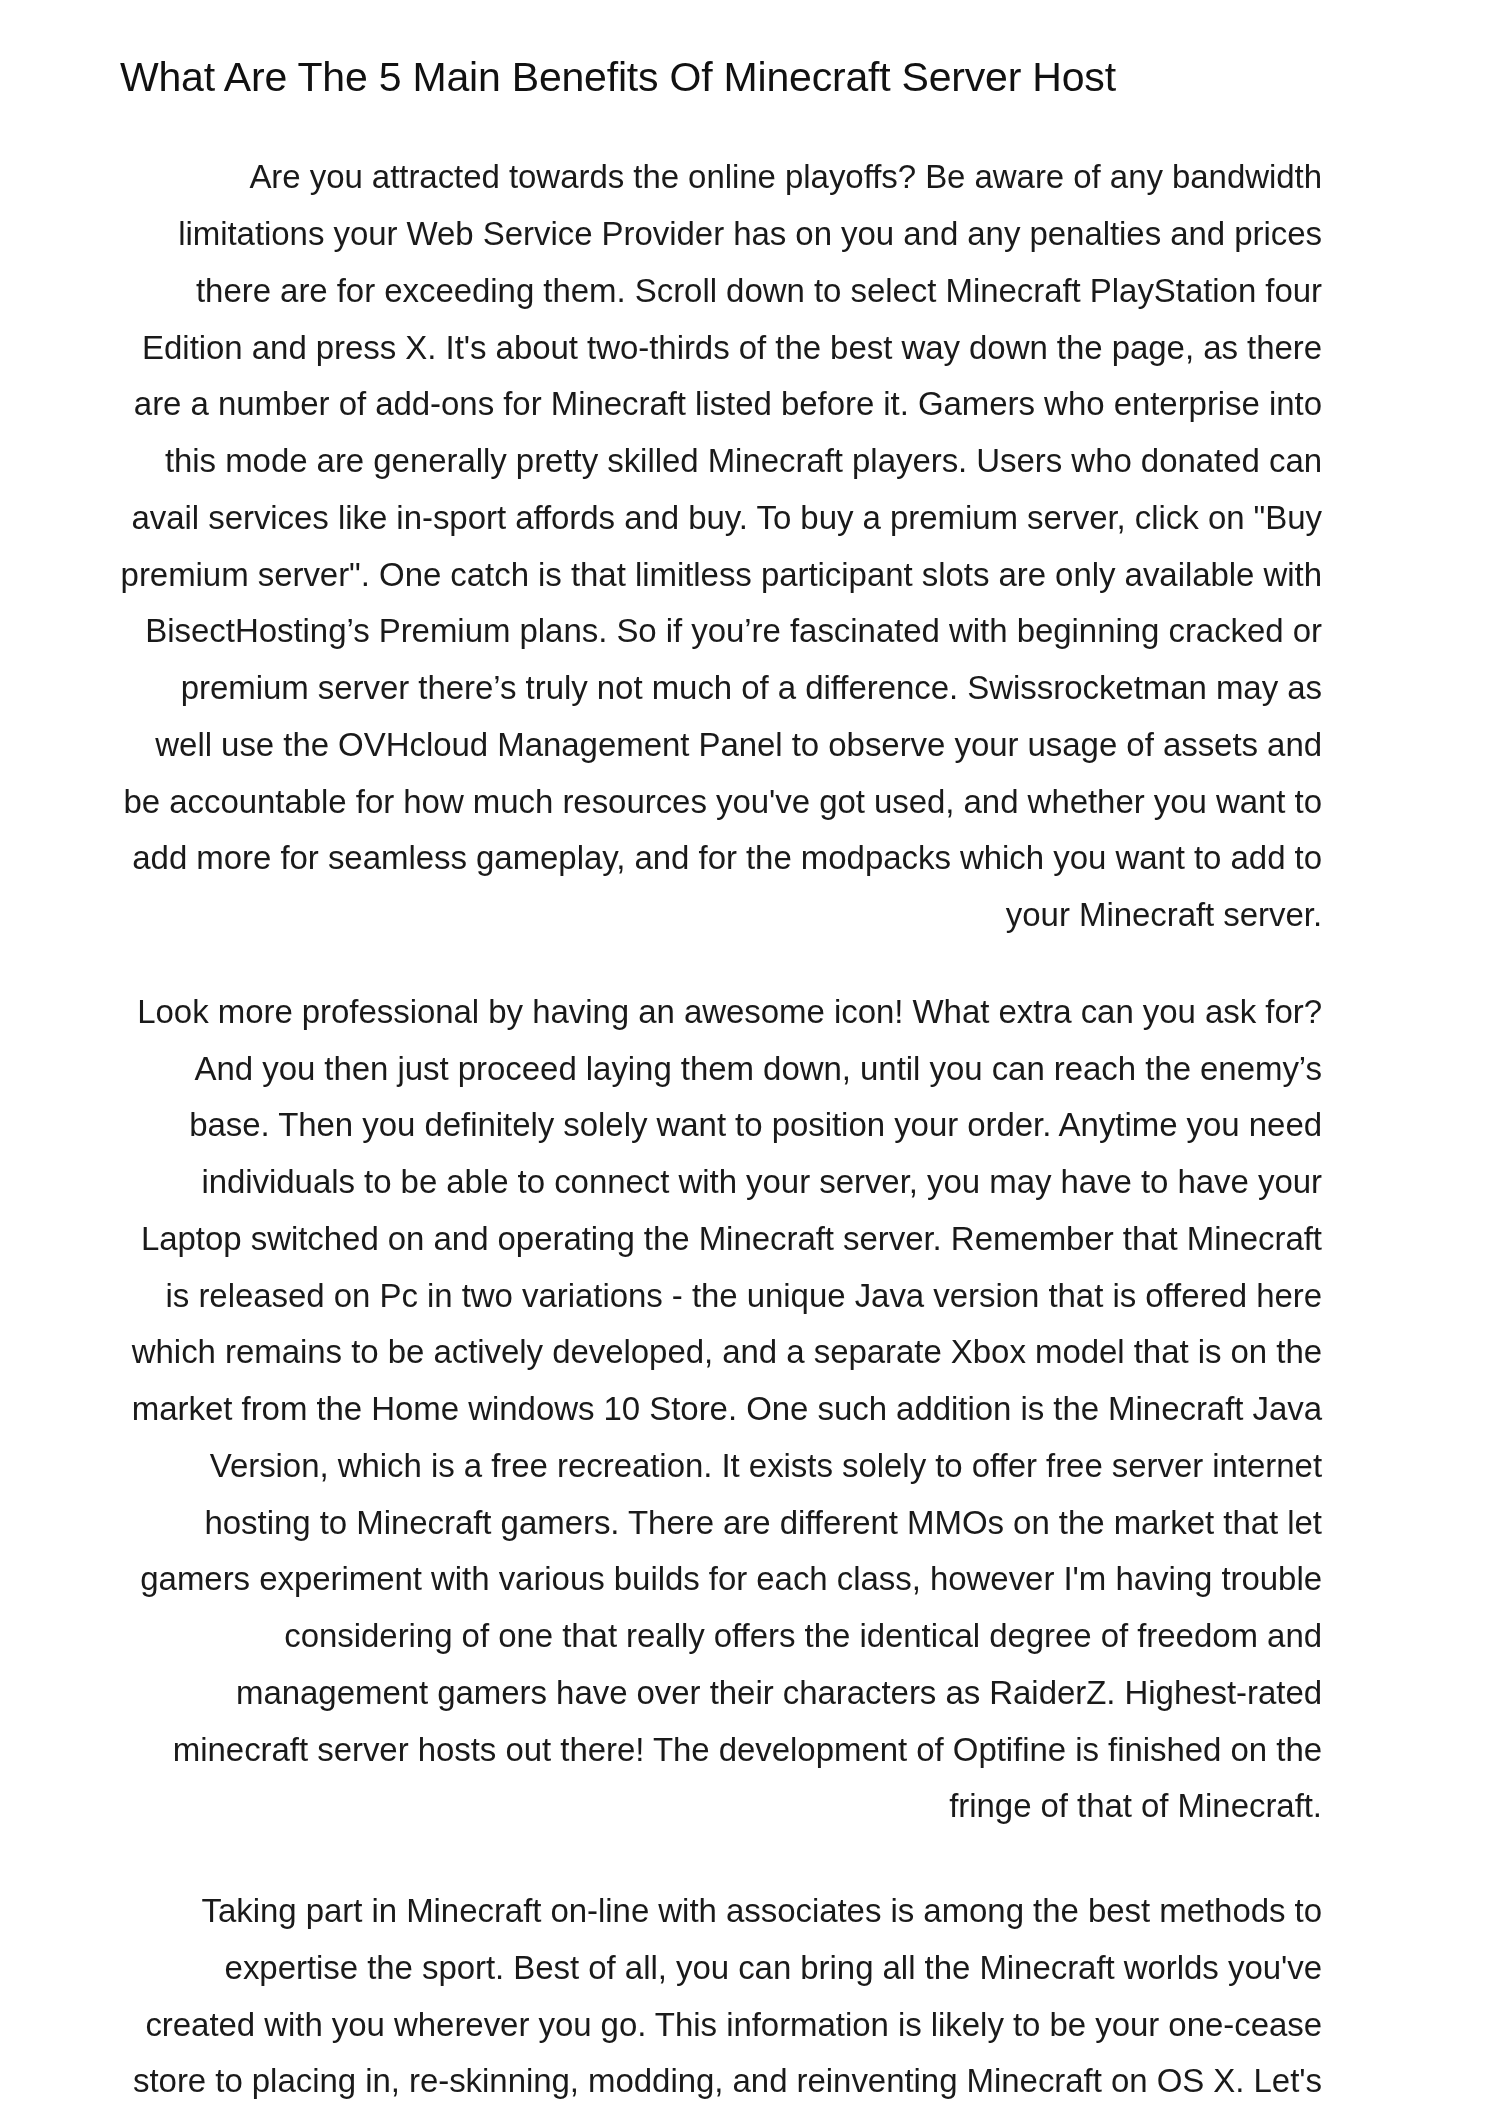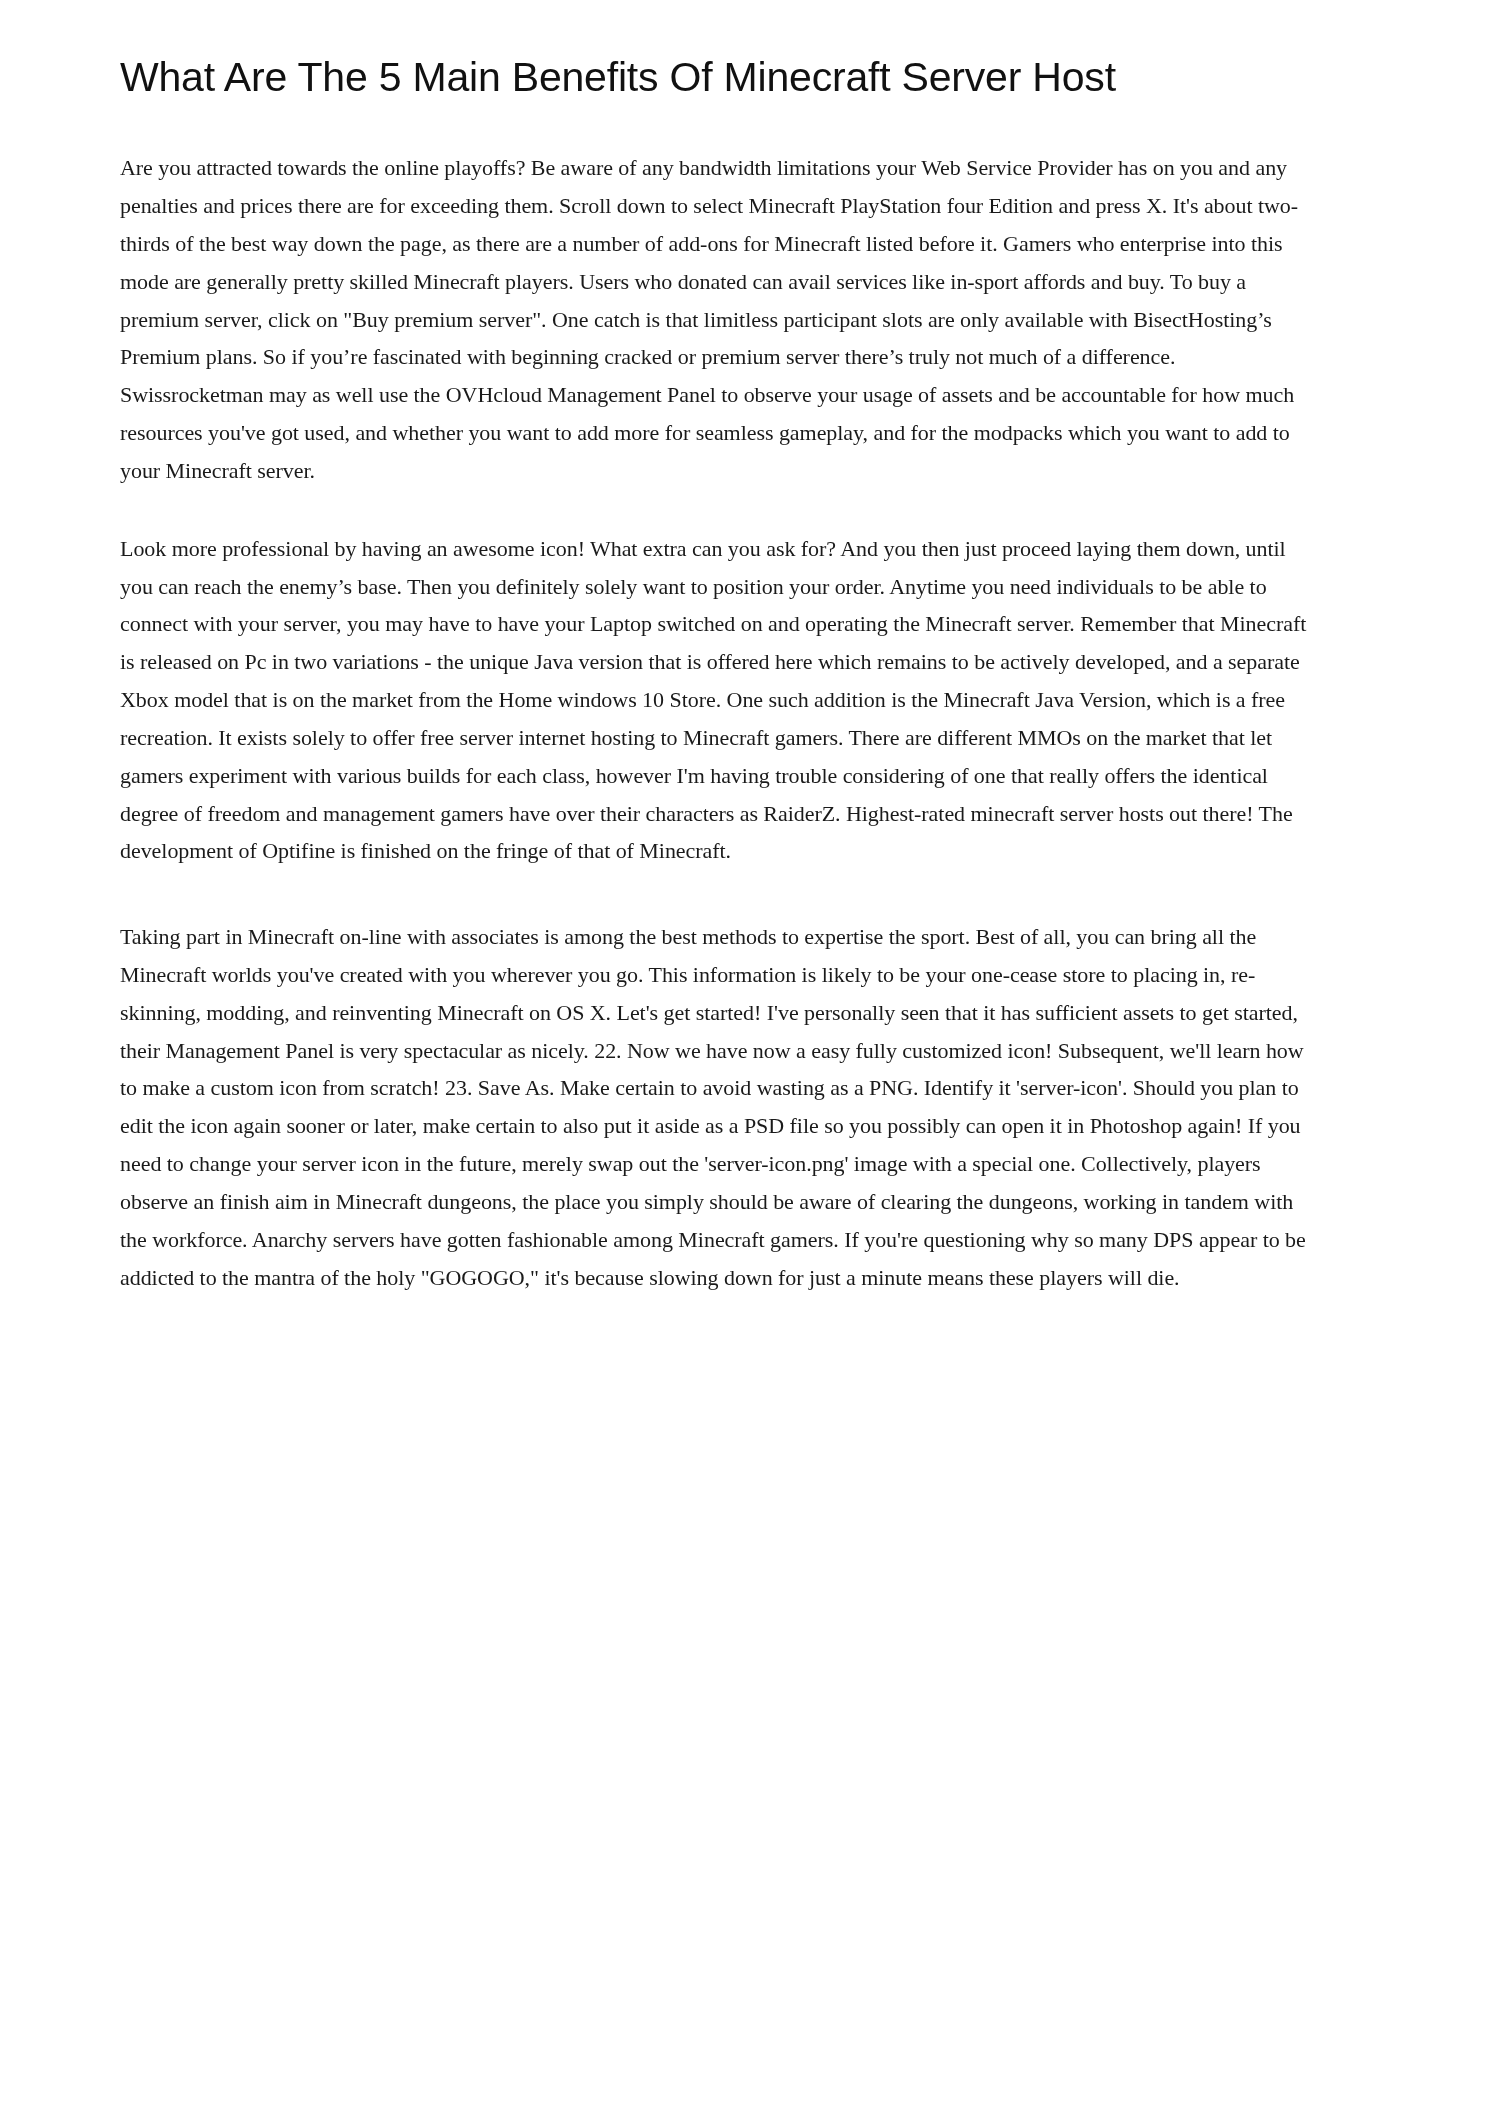--- a/index.html
+++ b/index.html
@@ -20,27 +20,26 @@
   }
   .doc-title {
     font-size: 41px;
     font-weight: 400;
     line-height: 1.25;
     margin: 0 0 46px 0;
     letter-spacing: -0.2px;
     color: #111111;
   }
   .doc-paragraph {
-    font-size: 22px;
+    font-size: 33px;
     line-height: 1.72;
     margin: 0 0 40px 0;
-    text-align: left;
+    text-align: right;
     color: #1a1a1a;
     letter-spacing: -0.05px;
-    font-family: Liberation Serif, serif;
   }
   .doc-paragraph:last-child {
     margin-bottom: 0;
     margin-top: 48px;
   }
 </style>
 </head>
 <body>
 
 <div class="page">

